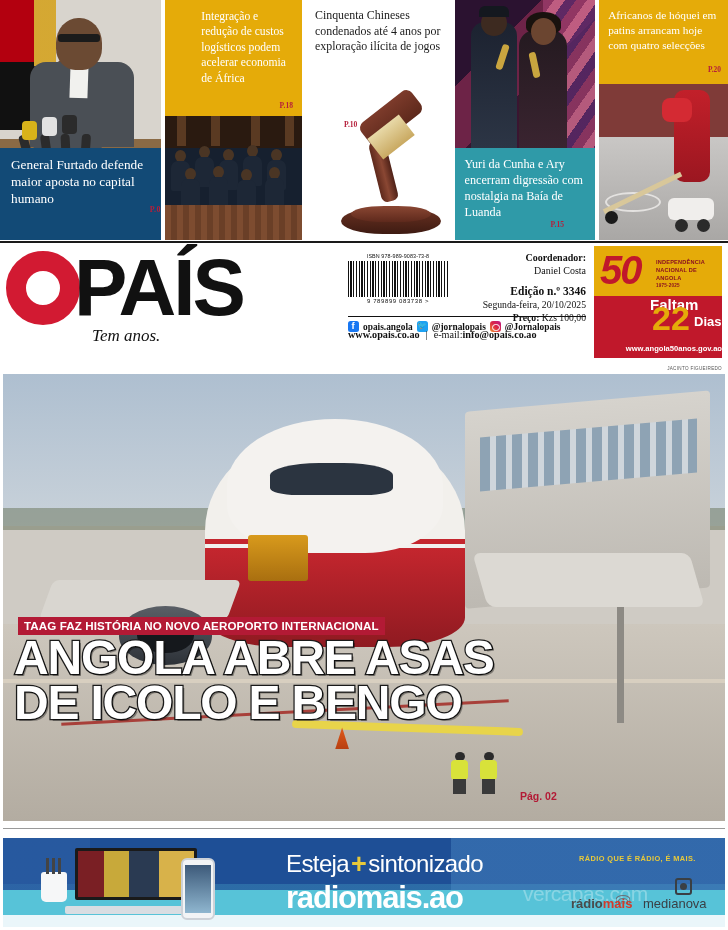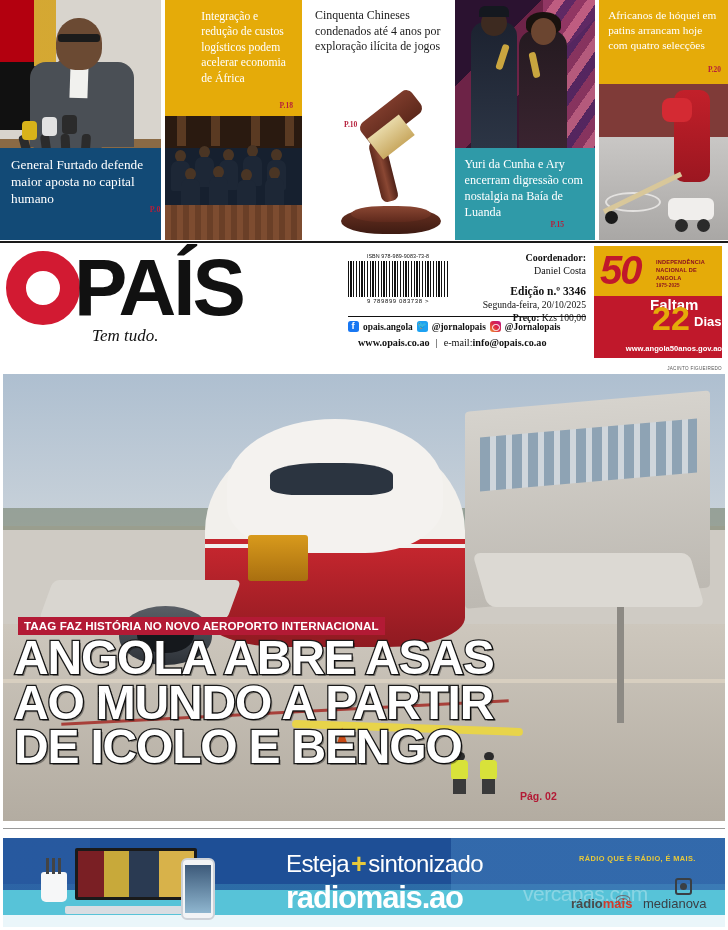--- a/index.html
+++ b/index.html
@@ -312,22 +312,22 @@
     color:#fff; font-size:9.5px; font-weight:bold;
     font-family:"Liberation Sans",sans-serif; }
   .ic.tw { background:#1da1f2; }
   .ic.tw::after { content:"\1F426"; position:absolute; left:1px; top:0px;
     color:#fff; font-size:8px; }
   .ic.ig { background:linear-gradient(45deg,#f09433,#dc2743,#bc1888);
            border-radius:3px; }
   .ic.ig::after { content:""; position:absolute; left:2.6px; top:2.6px;
     width:5.5px; height:5.5px; border:1.2px solid #fff; border-radius:50%; }
   .web {
-    position:absolute; left:348px; top:94px; width:238px;
-    font-size:10.2px; color:#111;margin-left:10px;
+    position:absolute; left:348px; top:86px; width:238px;
+    font-size:10.2px; color:#111;
   }
   .web b { font-weight:bold; }
   .web .sep { margin:0 6px; }
   .web .em { font-family:"Liberation Serif",serif; }
 
   
   .badge50 {
     position:absolute; left:594px; top:246px; width:128px; height:112px;
     overflow:hidden;
   }
@@ -704,21 +704,21 @@
     </div>
   </div>
 
   <div class="masthead">
 
     <div class="logo-wrap">
       <div class="logo-row">
         <div class="logo-o"></div>
         <div class="logo-pais">PAÍS</div>
       </div>
-      <div class="logo-tag">Tem tudo.</div>
+      <div class="logo-tag">Tem anos.</div>
     </div>
 
     <div class="isbn-block">
       <div class="isbn-txt">ISBN 978-989-9083-73-8</div>
       <div class="barcode"></div>
       <div class="barcode-num">9  789899 083738  &gt;</div>
     </div>
 
     <div class="pubinfo">
       <div class="coord-l">Coordenador:</div>
@@ -794,21 +794,20 @@
         <span class="h"></span>
         <span class="v"></span>
         <span class="p"></span>
       </div>
   </div>
 
   <div class="kicker">TAAG FAZ HISTÓRIA NO NOVO AEROPORTO INTERNACIONAL</div>
 
   <div class="headline">
     <span class="l">ANGOLA ABRE ASAS</span>
-    <span class="l">AO MUNDO A PARTIR</span>
     <span class="l">DE ICOLO E BENGO</span>
   </div>
   <div class="hl-page">Pág. 02</div>
 
   <div class="ad-rule"></div>
   <div class="ad">
     <div class="ad-city"></div>
     <div class="ad-cup">
       <span class="pen"></span>
         <span class="pen"></span>

